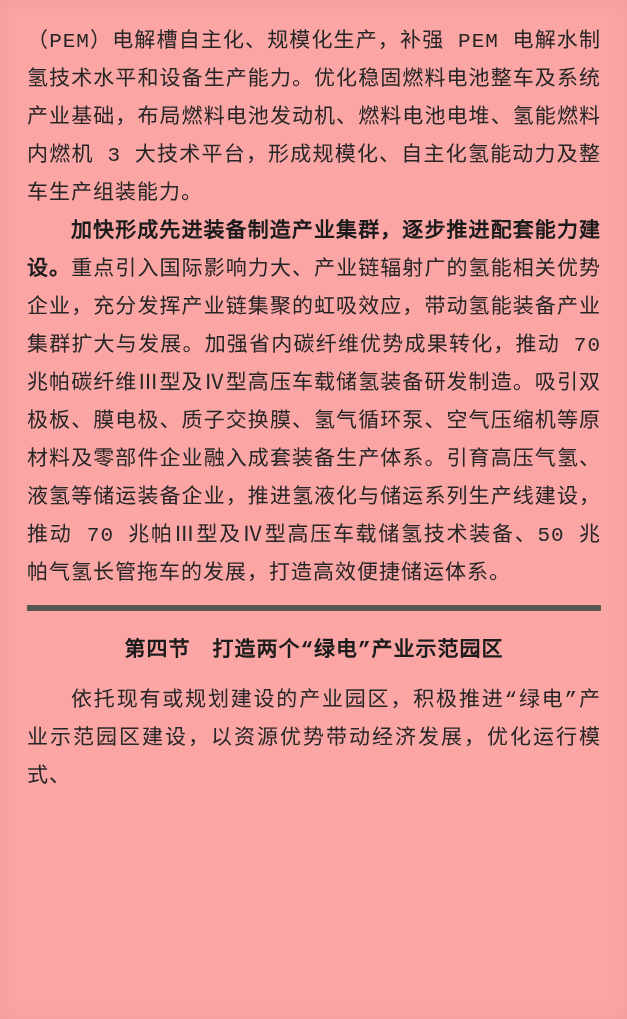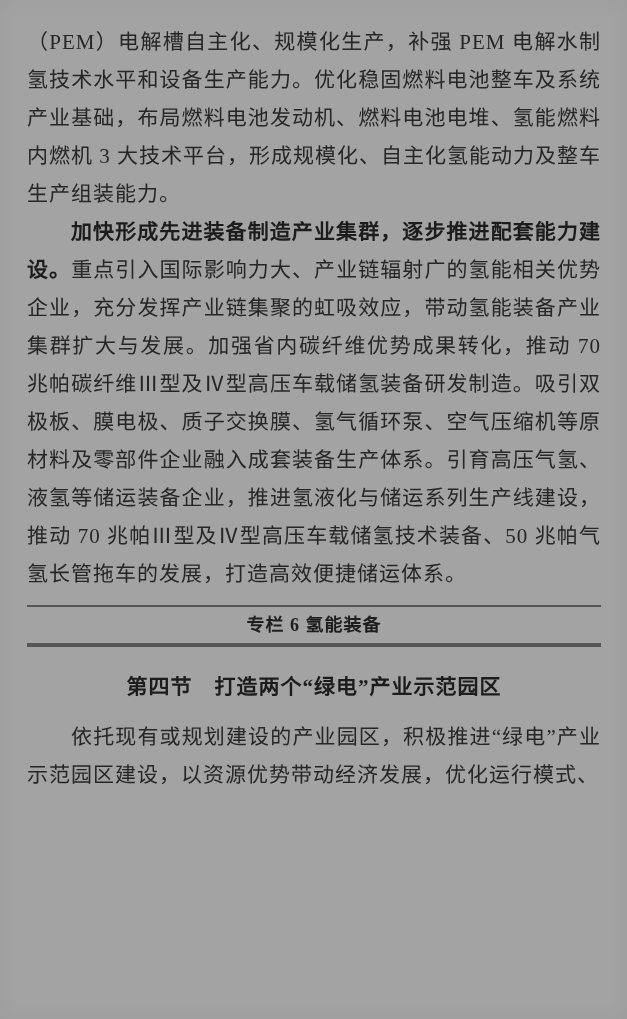--- a/index.html
+++ b/index.html
@@ -5,23 +5,23 @@
   html, body {
     margin: 0;
     padding: 0;
     background: #f4f4f2;
   }
   .page {
     position: relative;
     width: 627px;
     height: 1019px;
     margin: 0 auto;
-    background: #a3a3a3;
+    background: #fca5a5;
     box-shadow: inset 0 0 22px rgba(0,0,0,0.045);
-    font-family: Liberation Serif, serif;
+    font-family: Liberation Mono, monospace;
     color: #262626;
     overflow: hidden;
     box-sizing: border-box;
   }
   .content {
     position: absolute;
     left: 27px;
     top: 23px;
     width: 574px;
   }
@@ -91,21 +91,20 @@
 
 <div class="page">
   <div class="content">
 
     <p class="para">（PEM）电解槽自主化、规模化生产，补强 PEM 电解水制氢技术水平和设备生产能力。优化稳固燃料电池整车及系统产业基础，布局燃料电池发动机、燃料电池电堆、氢能燃料内燃机 3 大技术平台，形成规模化、自主化氢能动力及整车生产组装能力。</p>
 
     <p class="para indent"><b>加快形成先进装备制造产业集群，逐步推进配套能力建设。</b><span>重点引入国际影响力大、产业链辐射广的氢能相关优势企业，充分发挥产业链集聚的虹吸效应，带动氢能装备产业集群扩大与发展。加强省内碳纤维优势成果转化，推动 70 兆帕碳纤维Ⅲ型及Ⅳ型高压车载储氢装备研发制造。吸引双极板、膜电极、质子交换膜、氢气循环泵、空气压缩机等原材料及零部件企业融入成套装备生产体系。引育高压气氢、液氢等储运装备企业，推进氢液化与储运系列生产线建设，推动 70 兆帕Ⅲ型及Ⅳ型高压车载储氢技术装备、50 兆帕气氢长管拖车的发展，打造高效便捷储运体系。</span></p>
 
     <div class="callout-box">
       <div class="rule"></div>
-      <p class="box-title">专栏 6  氢能装备</p>
       <div class="rule"></div>
       <div class="rule"></div>
     </div>
 
     <h2 class="section-heading">第四节　打造两个“绿电”产业示范园区</h2>
 
     <p class="para indent after-heading">依托现有或规划建设的产业园区，积极推进“绿电”产业示范园区建设，以资源优势带动经济发展，优化运行模式、</p>
 
   </div>
 

